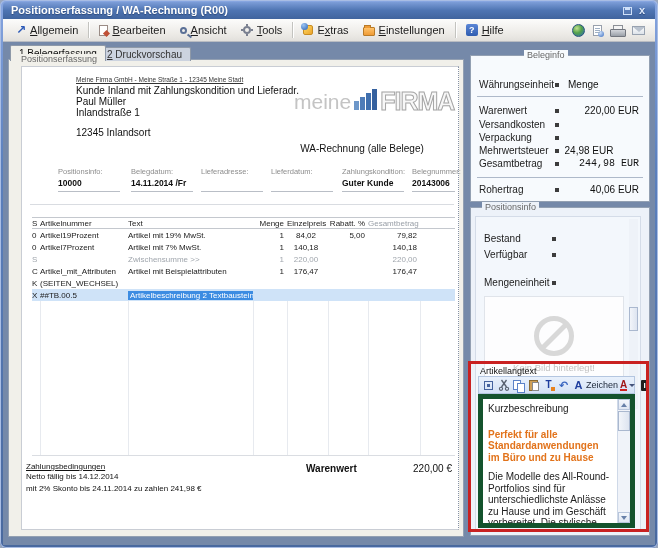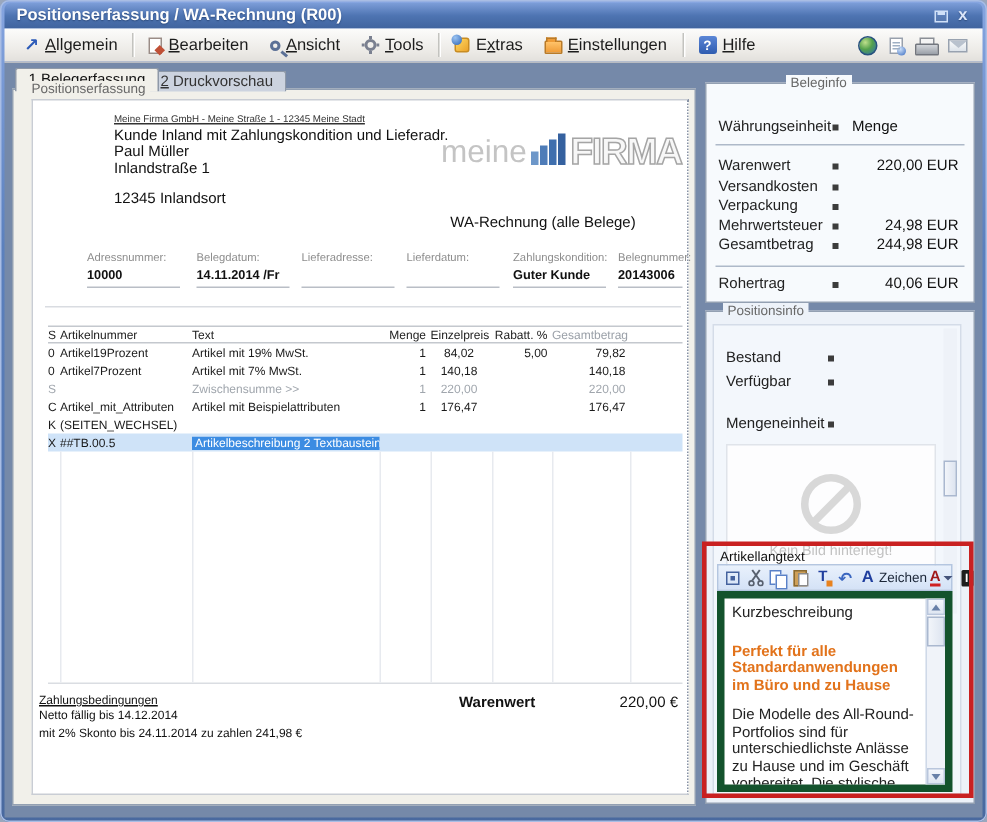--- a/index.html
+++ b/index.html
@@ -185,21 +185,21 @@
         <span class="logo-meine">meine</span>
         <span style="display:inline-flex;align-items:flex-end;margin:0 2px 2px 3px;">
           <span class="bar" style="height:9px;background:#6d97c9;"></span>
           <span class="bar" style="height:13px;background:#4e7cb8;"></span>
           <span class="bar" style="height:17px;background:#3f6fae;"></span>
           <span class="bar" style="height:21px;background:#35619f;"></span>
         </span>
         <span class="logo-firma">FIRMA</span>
       </div>
 
-      <div class="abs fld-label" style="left:36px;top:100px;">Adressnummer:</div>
+      <div class="abs fld-label" style="left:36px;top:100px;">Positionsinfo:</div>
       <div class="abs fld-value" style="left:36px;top:111px;">10000</div>
       <div class="abs fld-line" style="left:36px;top:124px;width:62px;"></div>
       <div class="abs fld-label" style="left:109px;top:100px;">Belegdatum:</div>
       <div class="abs fld-value" style="left:109px;top:111px;">14.11.2014 /Fr</div>
       <div class="abs fld-line" style="left:109px;top:124px;width:62px;"></div>
       <div class="abs fld-label" style="left:179px;top:100px;">Lieferadresse:</div>
       <div class="abs fld-value" style="left:179px;top:111px;"></div>
       <div class="abs fld-line" style="left:179px;top:124px;width:62px;"></div>
       <div class="abs fld-label" style="left:249px;top:100px;">Lieferdatum:</div>
       <div class="abs fld-value" style="left:249px;top:111px;"></div>
@@ -302,24 +302,24 @@
       <div class="sepline" style="top:40px;"></div>
       <div class="abs info-label" style="left:8px;top:49px;">Warenwert</div>
       <span class="bullet abs" style="left:84px;top:53px;"></span>
       <div class="abs info-val" style="left:68px;top:49px;width:100px;text-align:right;">220,00 EUR</div>
       <div class="abs info-label" style="left:8px;top:63px;">Versandkosten</div>
       <span class="bullet abs" style="left:84px;top:67px;"></span>
       <div class="abs info-label" style="left:8px;top:76px;">Verpackung</div>
       <span class="bullet abs" style="left:84px;top:80px;"></span>
       <div class="abs info-label" style="left:8px;top:89px;">Mehrwertsteuer</div>
       <span class="bullet abs" style="left:84px;top:93px;"></span>
-      <div class="abs info-val" style="left:68px;top:89px;width:100px;text-align:right;">24,98 EUR</div>
+      <div class="abs info-val" style="left:68px;top:89px;width:100px;text-align:center;">24,98 EUR</div>
       <div class="abs info-label" style="left:8px;top:102px;">Gesamtbetrag</div>
       <span class="bullet abs" style="left:84px;top:106px;"></span>
-      <div class="abs info-val" style="left:68px;top:102px;width:100px;text-align:right;">244,98 EUR</div>
+      <div class="abs info-val" style="left:68px;top:102px;width:100px;text-align:right;font-family:Liberation Mono, monospace;">244,98 EUR</div>
       <div class="sepline" style="top:121px;"></div>
       <div class="abs info-label" style="left:8px;top:128px;">Rohertrag</div>
       <span class="bullet abs" style="left:84px;top:132px;"></span>
       <div class="abs info-val" style="left:68px;top:128px;width:100px;text-align:right;">40,06 EUR</div>
     </div>
     <span class="grp-label" style="left:475px;top:8px;background:#f7fafd;margin-left:46px;">Beleginfo</span>
 
     <div class="group" style="left:467px;top:165px;width:180px;height:329px;background:#edf2f9;">
       <div class="abs" style="left:4px;top:8px;width:166px;height:314px;background:#f3f7fc;border:1px solid #d4dce8;">
         <div class="abs info-label" style="left:8px;top:16px;">Bestand</div>

